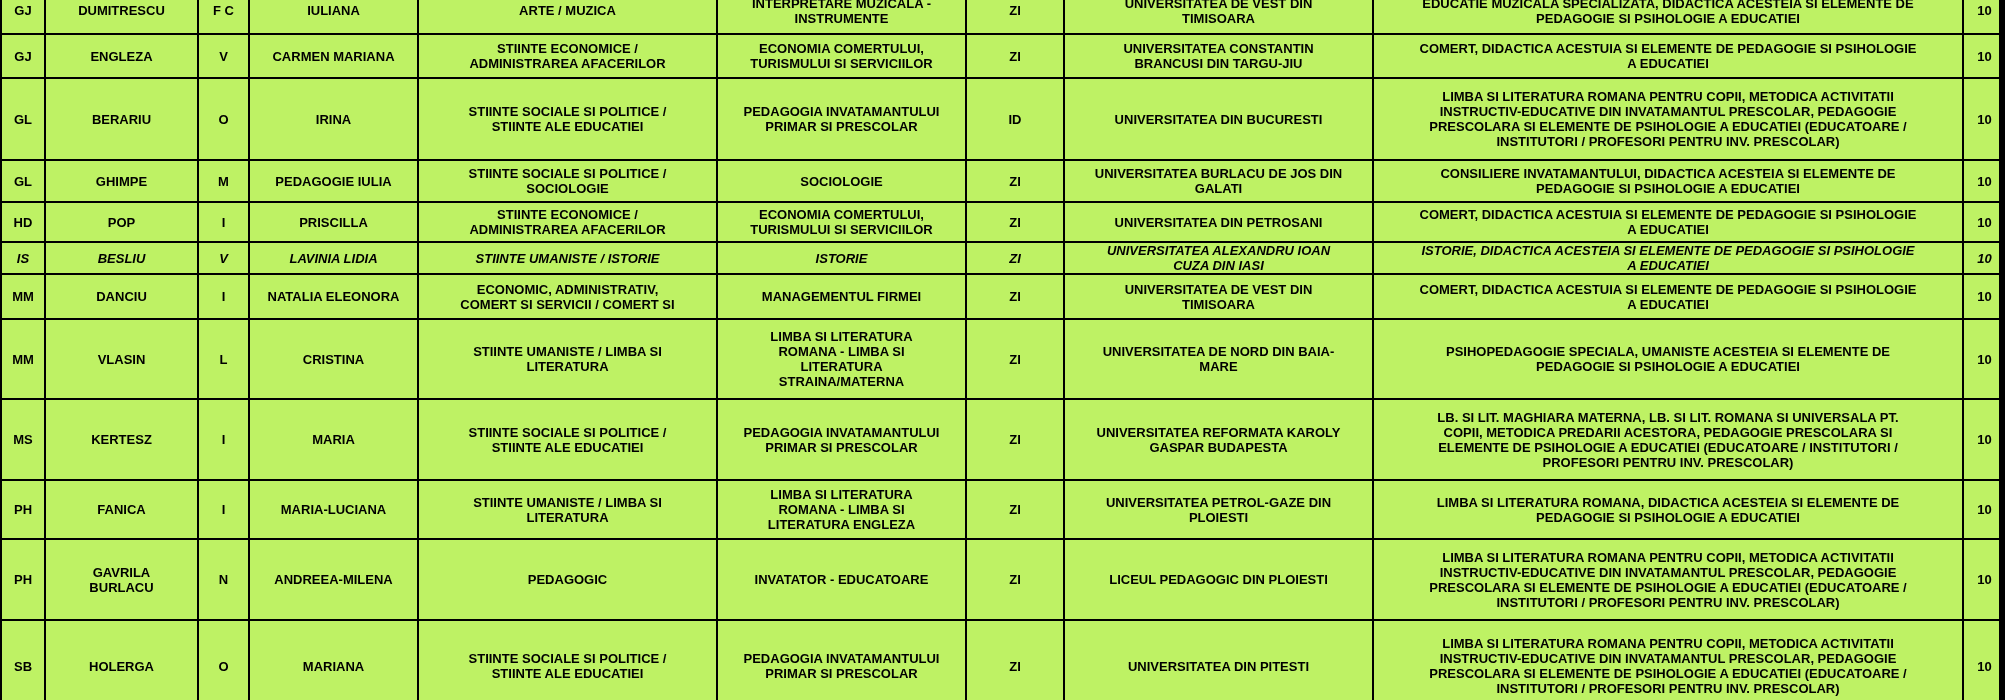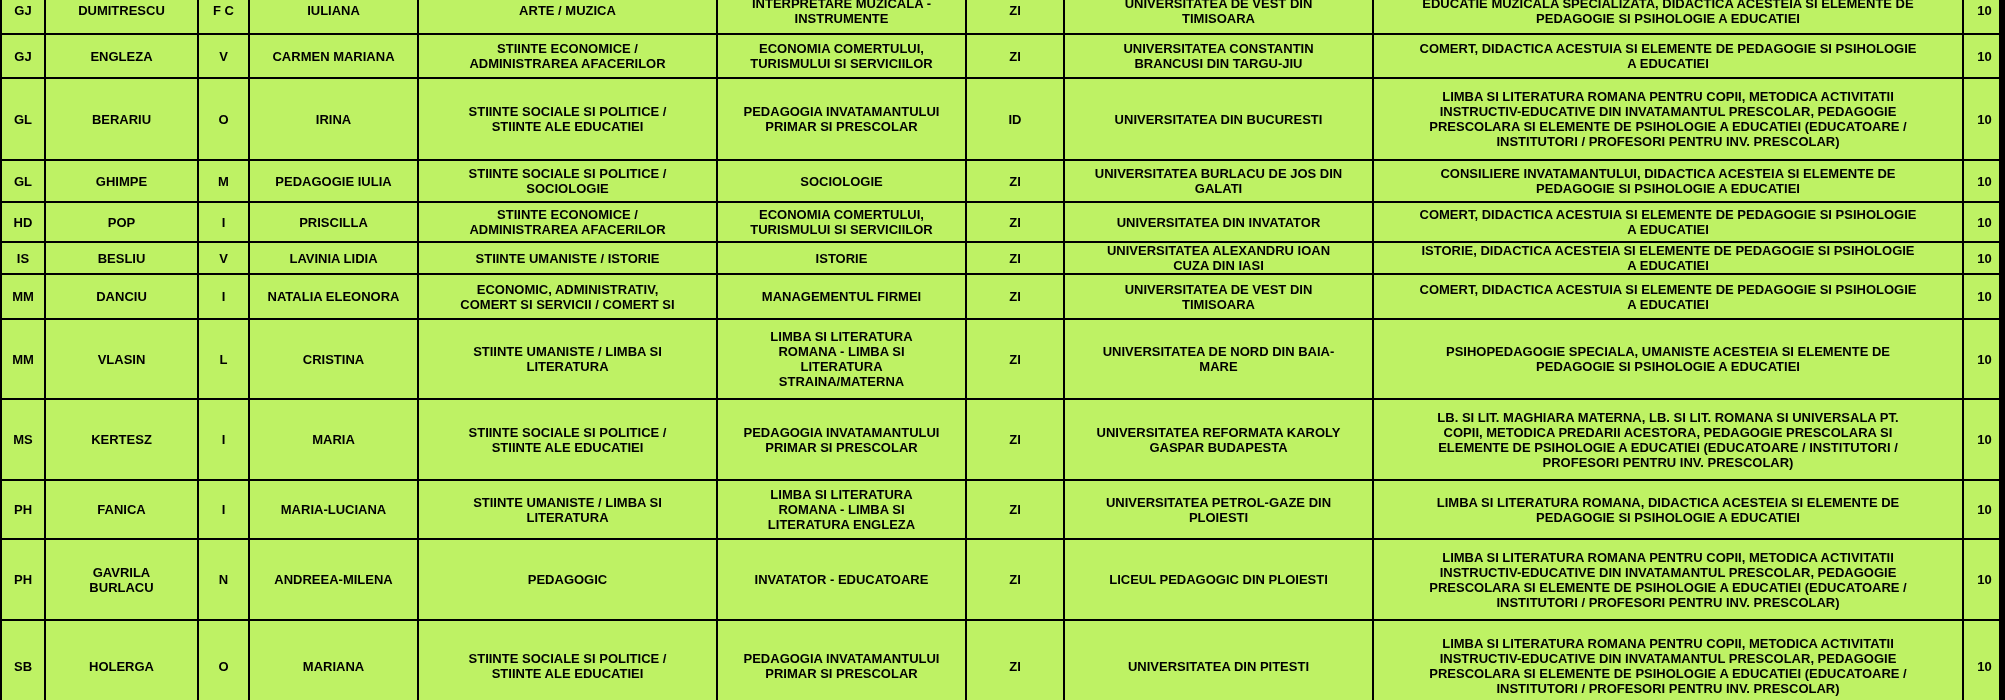--- a/index.html
+++ b/index.html
@@ -37,21 +37,21 @@
   td.c0{padding:0 2px;}  td.c1{padding:0 14px;} td.c2{padding:0 2px;}
   td.c3{padding:0 4px;}  td.c4{padding:0 32px;} td.c5{padding:0 24px;}
   td.c6{padding:0 2px;}  td.c7{padding:0 23px;} td.c8{padding:0 44px;}
   td.c9{padding:0 2px;}
   
   #records-table tr:nth-child(1){height:47px;}
   #records-table tr:nth-child(2){height:44px;}
   #records-table tr:nth-child(3){height:82px;}
   #records-table tr:nth-child(4){height:42px;}
   #records-table tr:nth-child(5){height:40px;}
-  #records-table tr:nth-child(6){height:20px;}
+  #records-table tr:nth-child(6){height:20px;font-style:italic;}
   #records-table tr:nth-child(7){height:45px;}
   #records-table tr:nth-child(8){height:80px;}
   #records-table tr:nth-child(9){height:81px;}
   #records-table tr:nth-child(10){height:59px;}
   #records-table tr:nth-child(11){height:81px;}
   #records-table tr:nth-child(12){height:92px;}
   #page-edge-band{
     position:absolute;
     top:0;right:0;
     width:6px;height:700px;
@@ -126,21 +126,21 @@
         <td class="c9">10</td>
       </tr>
         <tr>
         <td class="c0">HD</td>
         <td class="c1">POP</td>
         <td class="c2">I</td>
         <td class="c3">PRISCILLA</td>
         <td class="c4">STIINTE ECONOMICE / ADMINISTRAREA AFACERILOR</td>
         <td class="c5">ECONOMIA COMERTULUI, TURISMULUI SI SERVICIILOR</td>
         <td class="c6">ZI</td>
-        <td class="c7">UNIVERSITATEA DIN INVATATOR</td>
+        <td class="c7">UNIVERSITATEA DIN PETROSANI</td>
         <td class="c8">COMERT, DIDACTICA ACESTUIA SI ELEMENTE DE PEDAGOGIE SI PSIHOLOGIE A EDUCATIEI</td>
         <td class="c9">10</td>
       </tr>
         <tr>
         <td class="c0">IS</td>
         <td class="c1">BESLIU</td>
         <td class="c2">V</td>
         <td class="c3">LAVINIA LIDIA</td>
         <td class="c4">STIINTE UMANISTE / ISTORIE</td>
         <td class="c5">ISTORIE</td>

